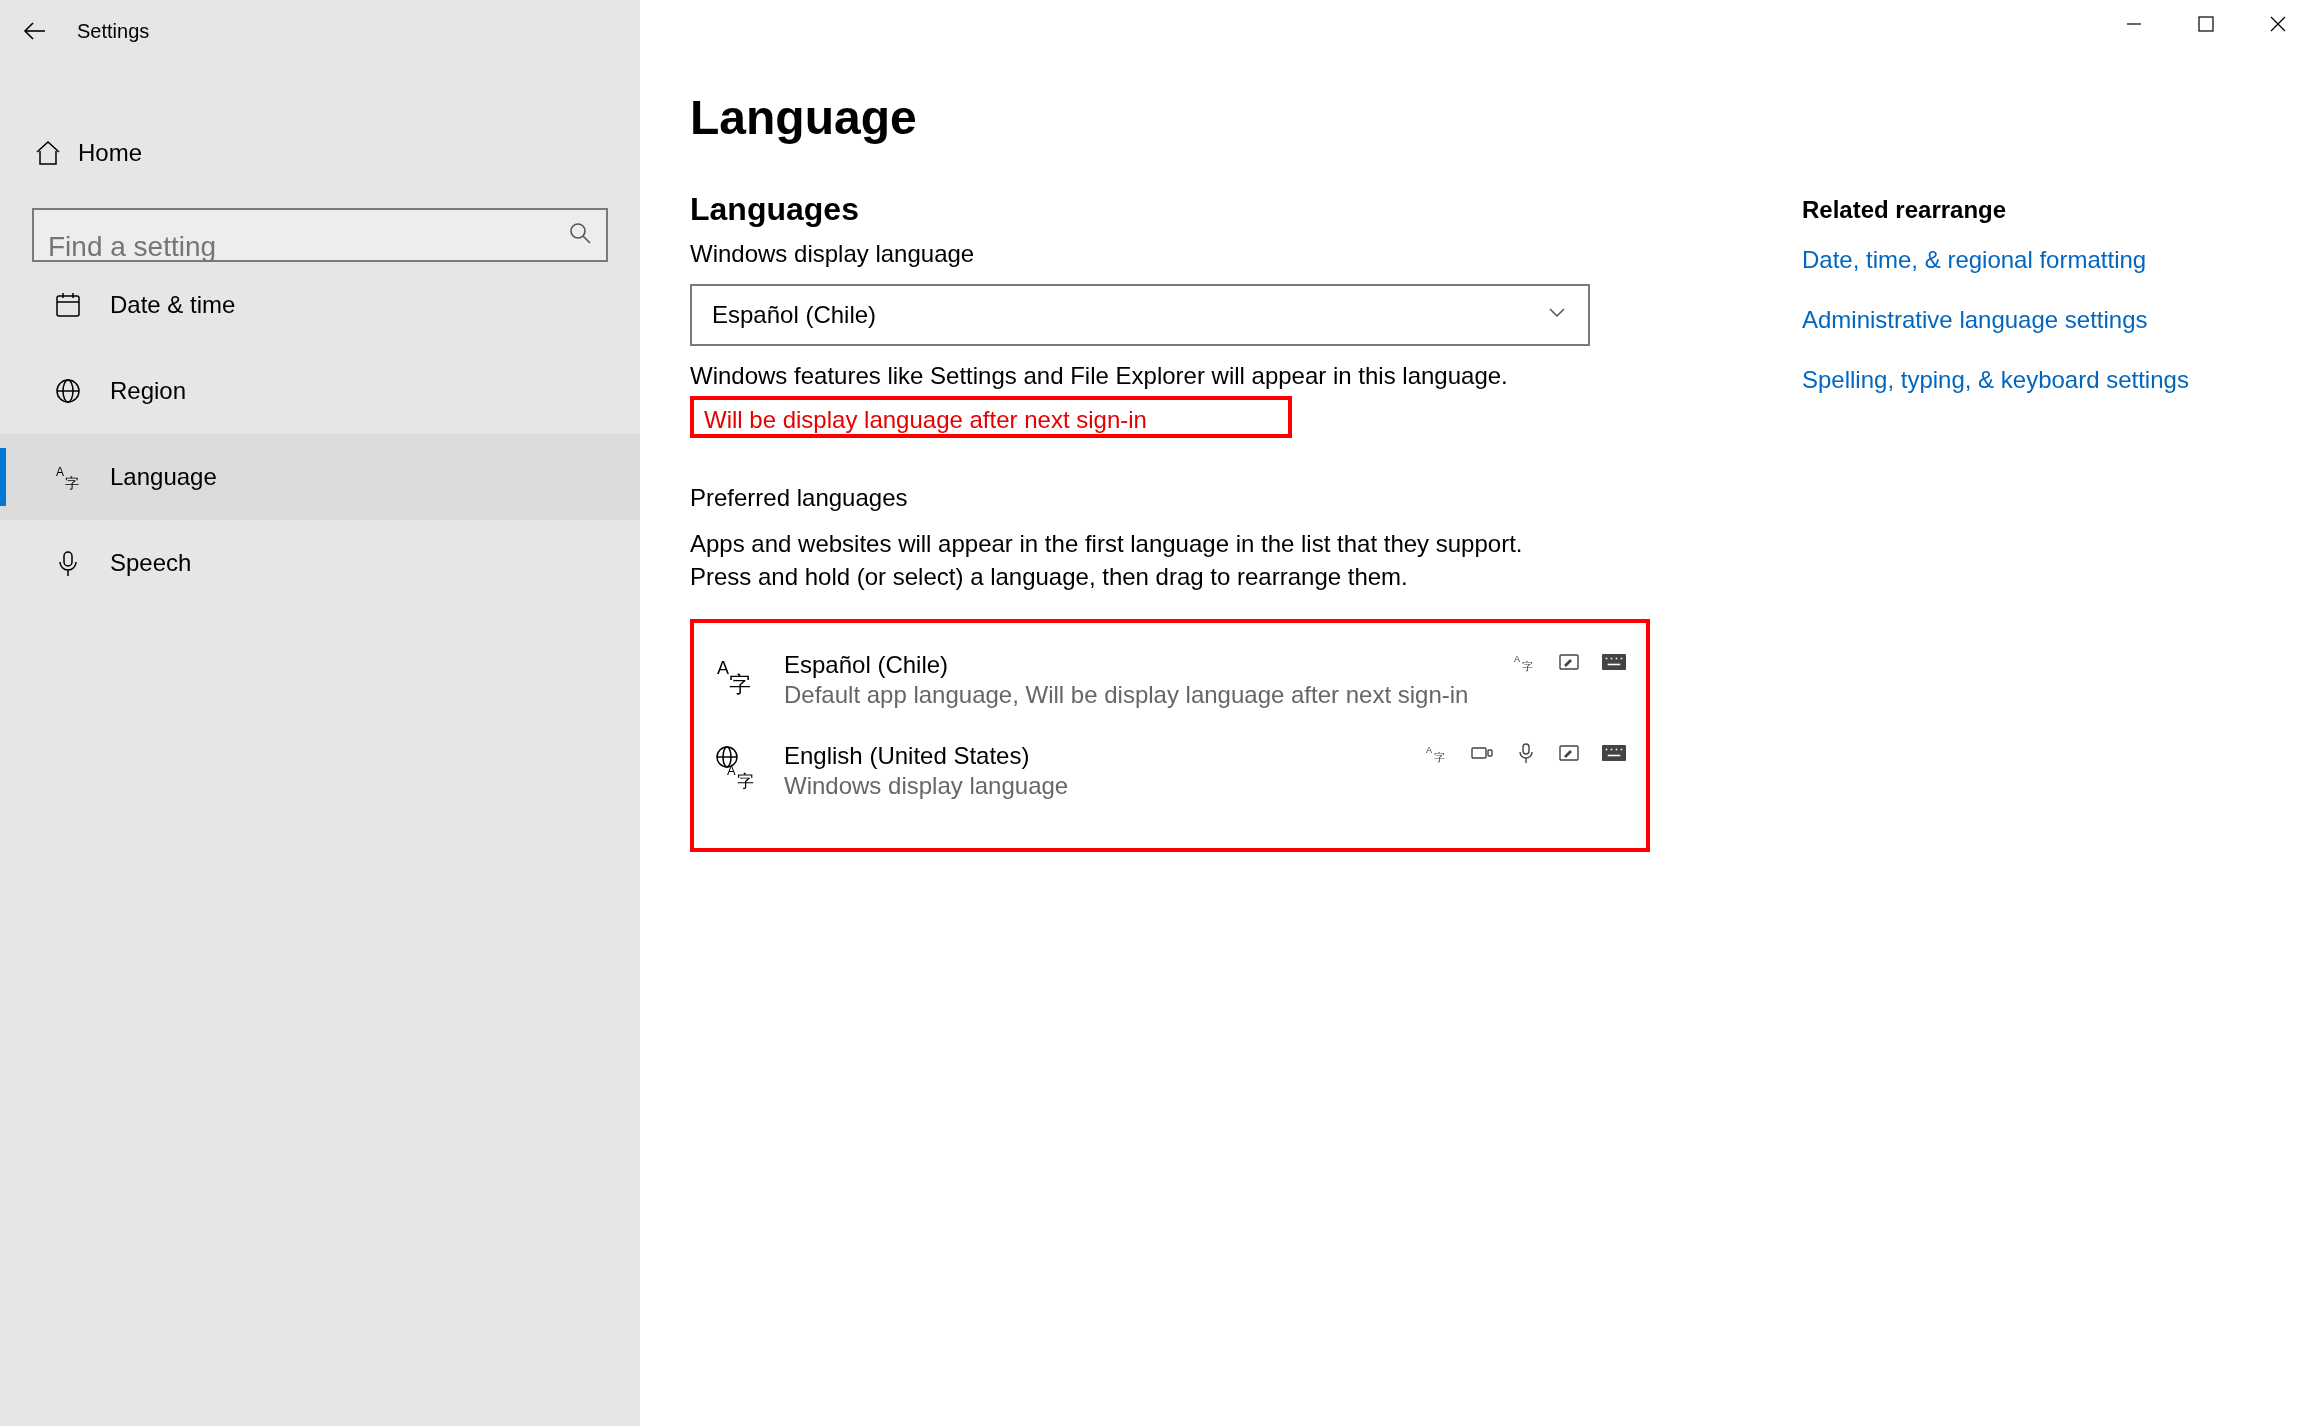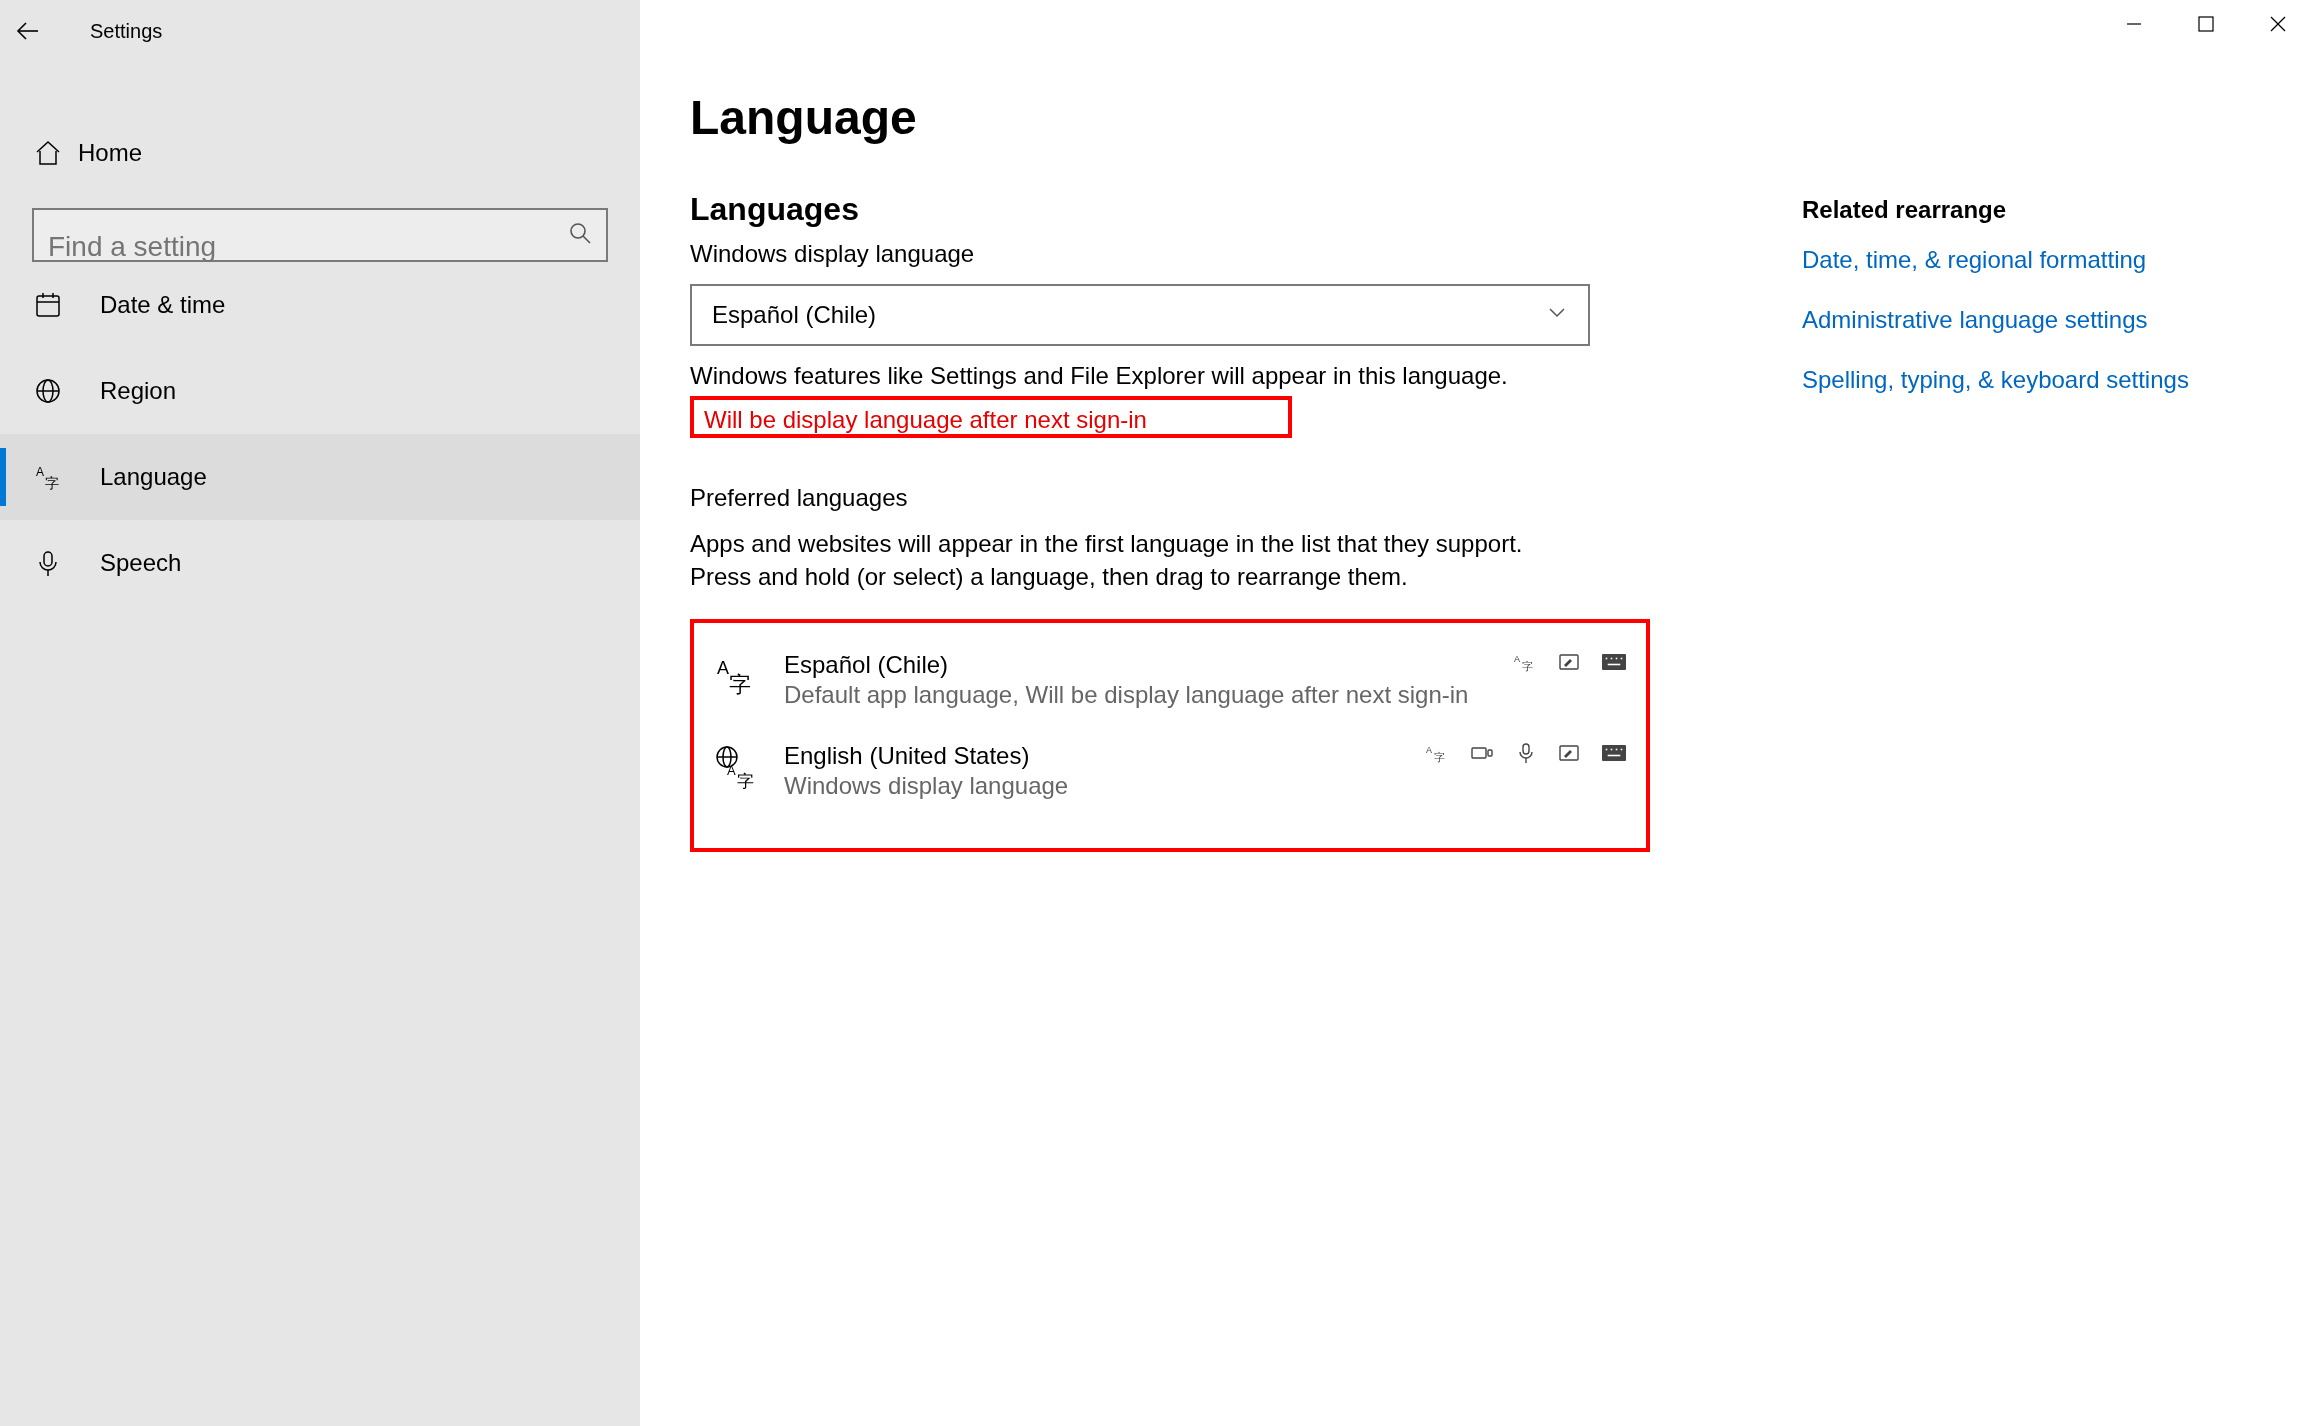--- a/index.html
+++ b/index.html
@@ -17,22 +17,22 @@
     }
     .window-btn svg { stroke: #000; stroke-width: 1.2; fill: none; }
 
     
     .sidebar {
       position: absolute; left: 0; top: 0; width: 640px; height: 100%;
       background: #e6e6e6;
       padding-top: 4px;
     }
     .sidebar-top {
-      display: flex; align-items: center; height: 54px; padding-left: 14px;
-      gap: 48px;
+      display: flex; align-items: center; height: 54px; padding-left: 21px;
+      gap: 28px;
     }
     .back-btn { width: 28px; height: 28px; display:flex; align-items:center; justify-content:center;}
     .settings-title { font-size: 20px; color:#000; }
 
     .home-row {
       display: flex; align-items: center; gap: 14px;
       height: 74px; padding-left: 32px; margin-top: 58px;
       font-size: 24px; color:#000;
     }
 
@@ -47,22 +47,22 @@
       border: none; background: transparent; outline: none;
       font-size: 28px; color:#7f1d1d; width: 100%; margin-top: 24px;
     }
 
     .category-title {
       font-size: 22px; font-weight: 600; color:#000;
       padding: 38px 0 18px 32px;
     }
 
     .nav-item {
-      height: 86px; display:flex; align-items:center; gap:36px;
-      padding-left:32px; font-size:24px; color:#000; position:relative;
+      height: 86px; display:flex; align-items:center; gap:26px;
+      padding-left:52px; font-size:24px; color:#000; position:relative;
     }
     .nav-item .accent {
       position:absolute; left:0; top:14px; bottom:14px; width:6px; background:#0078d4;
       display:none;
     }
     .nav-item.active { background:#dcdcdc; }
     .nav-item.active .accent { display:block; }
     .nav-icon { width:32px; height:32px; display:flex; align-items:center; justify-content:center; }
     .nav-icon svg { stroke:#000; fill:none; stroke-width:1.5; }
 

